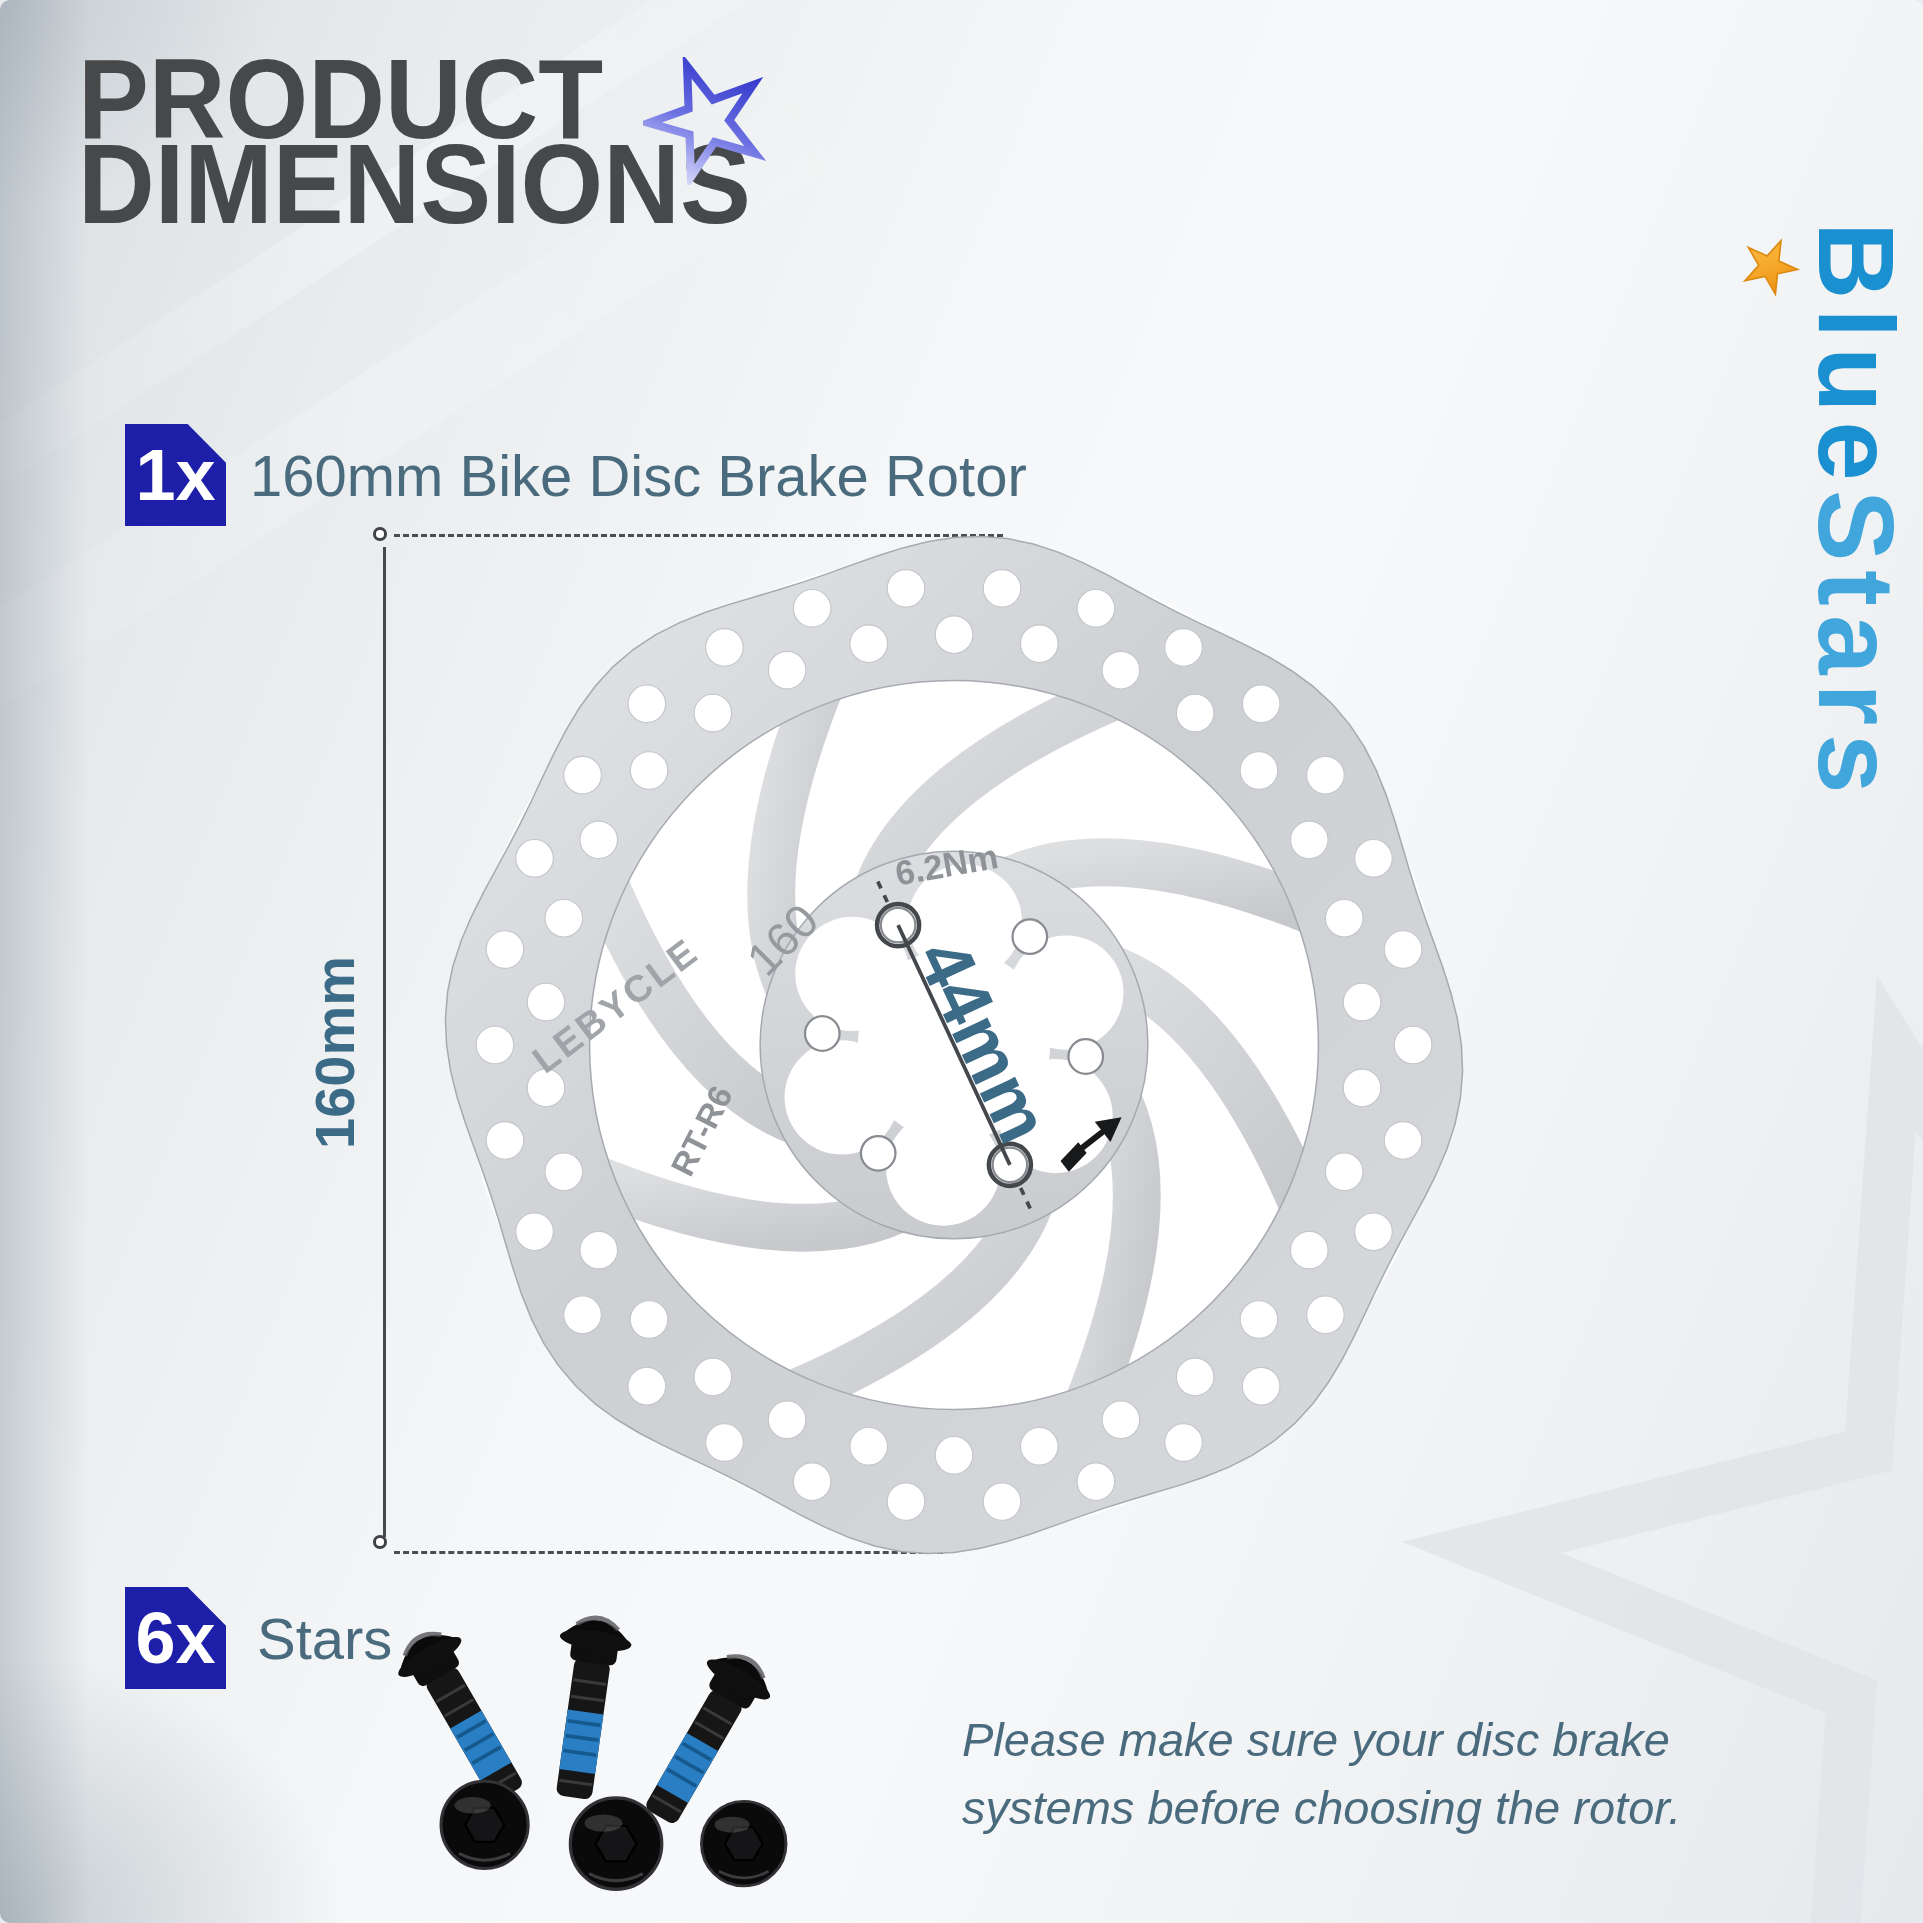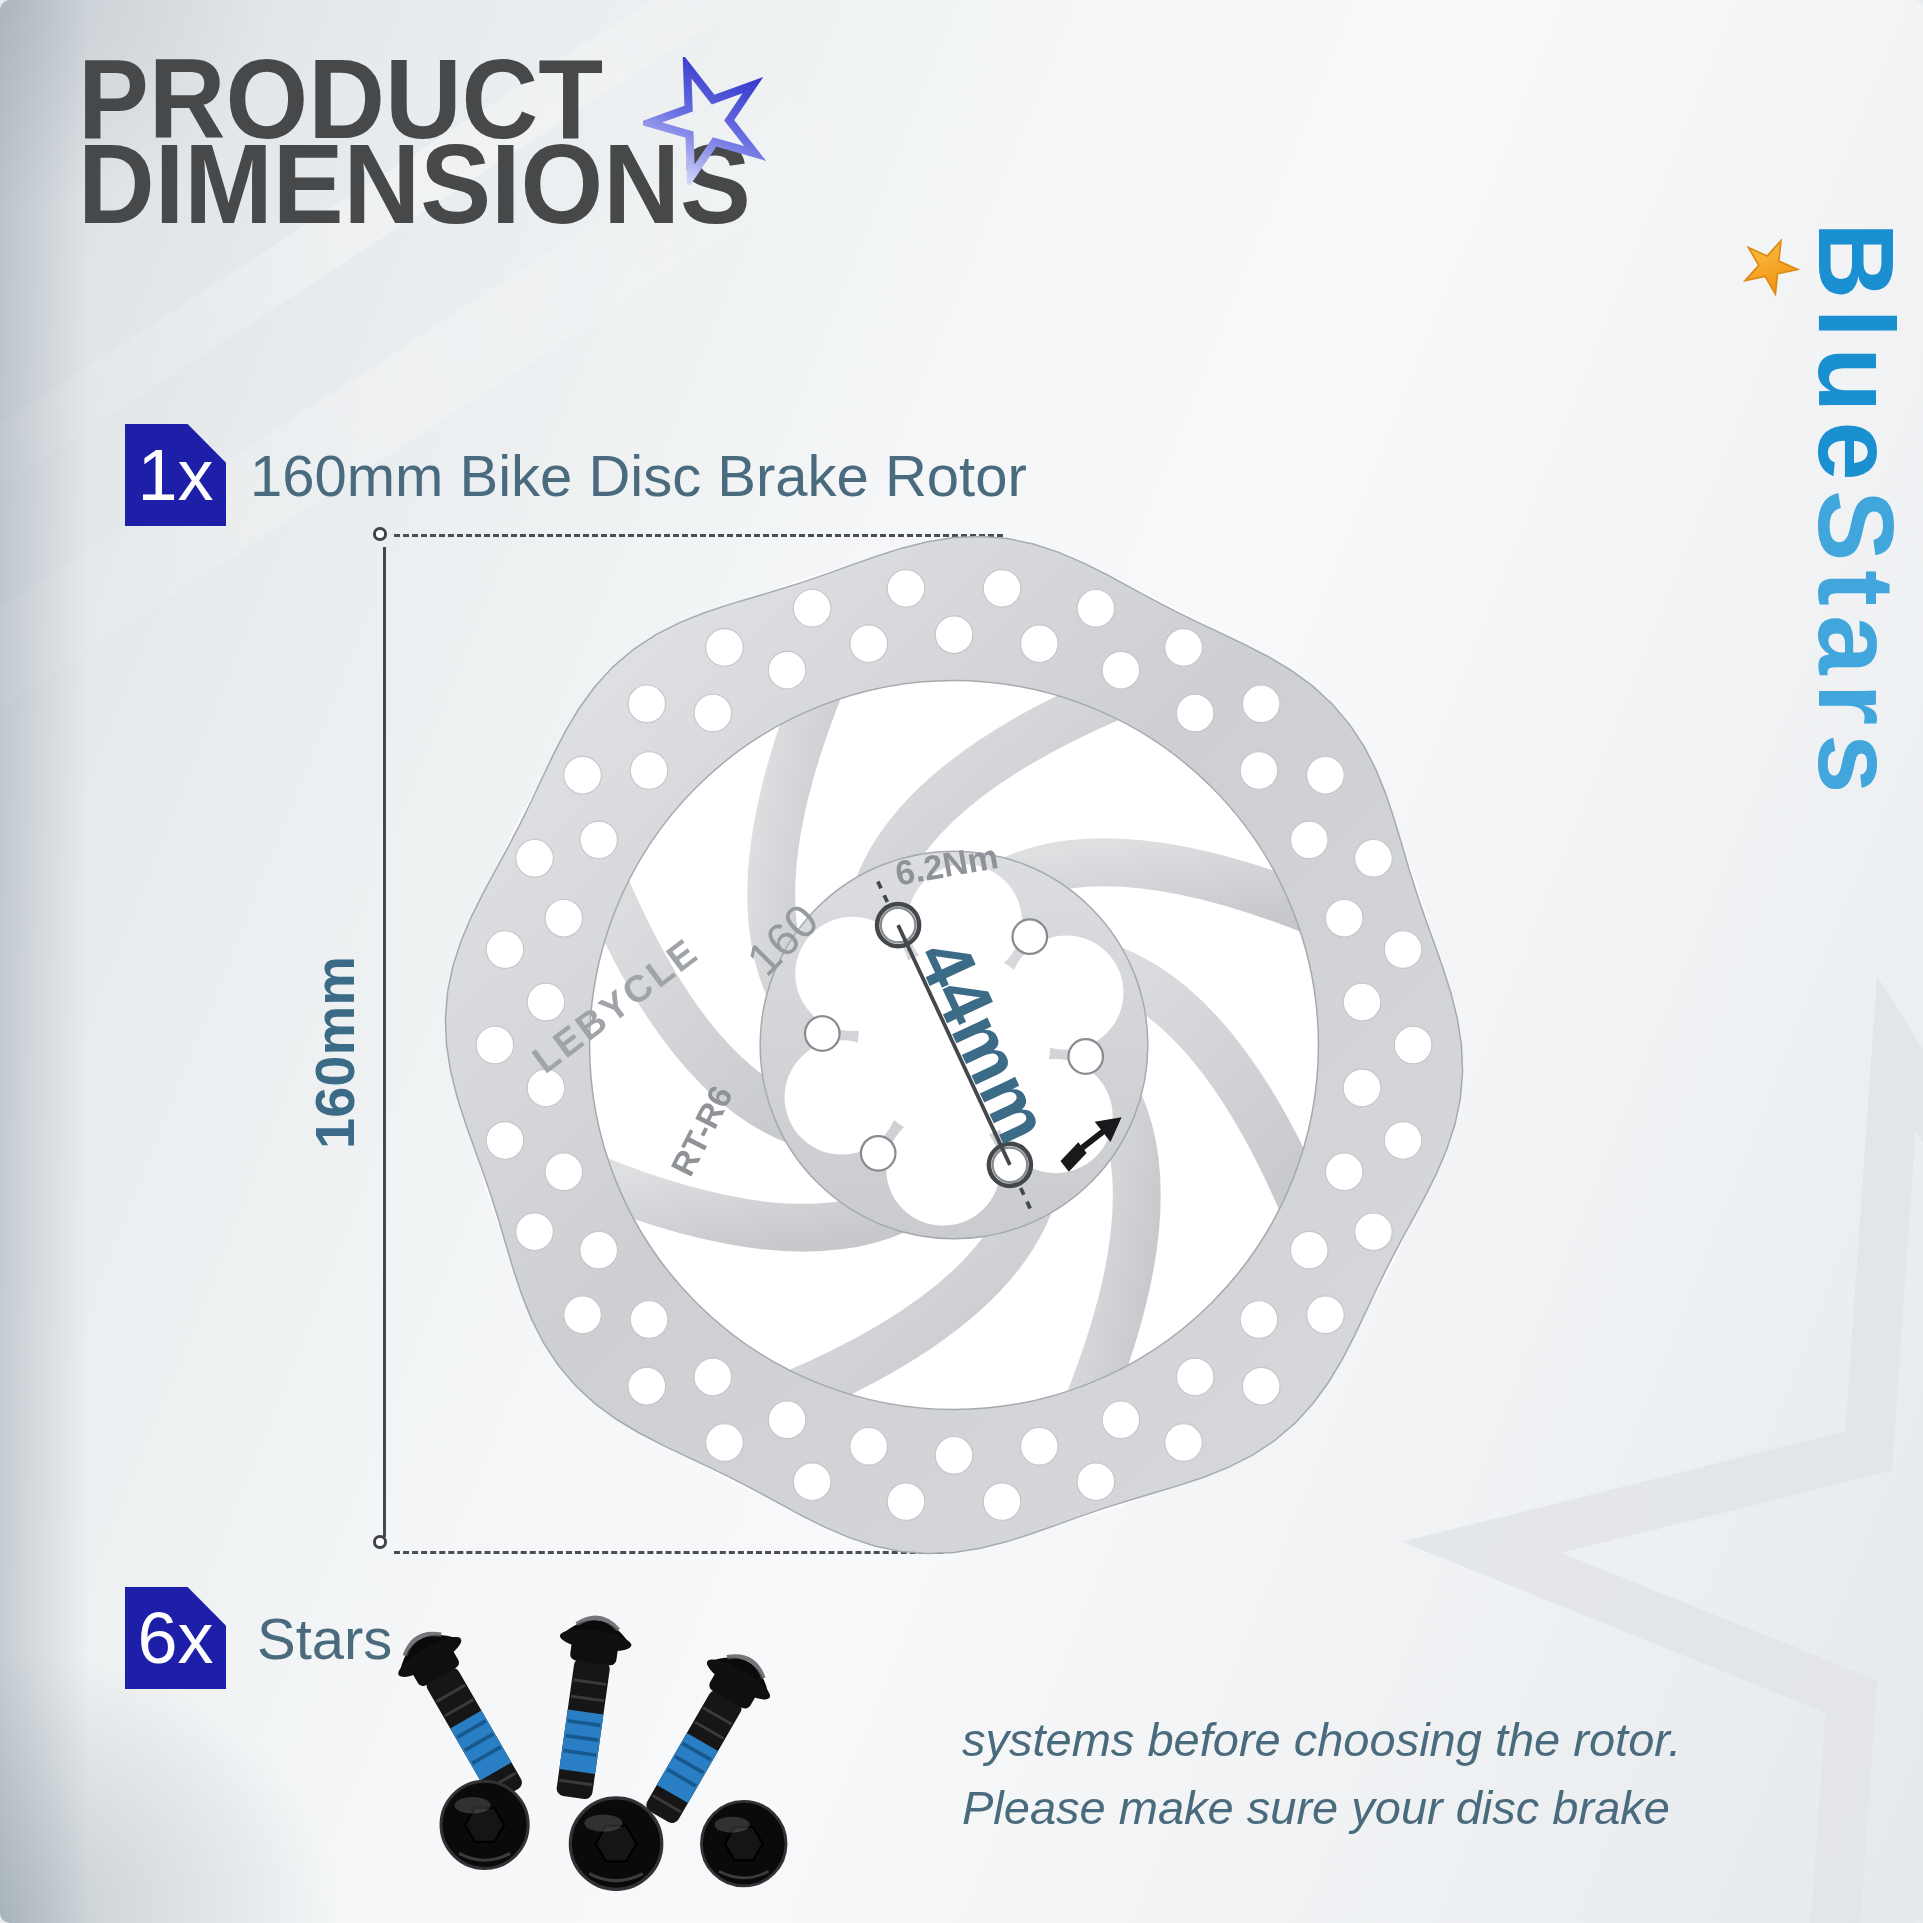--- a/index.html
+++ b/index.html
@@ -27,21 +27,21 @@
   .comet-star{position:absolute;left:643px;top:57px;}
 
   .brand-logo{position:absolute;left:1737px;top:222px;writing-mode:vertical-rl;
     font-size:107px;font-weight:bold;letter-spacing:9px;line-height:1;}
   .brand-blue{color:#1b90d0;}
   .brand-stars{color:#41a6dc;}
   .brand-logo svg{margin:12px 0 0 0;display:block;}
 
   .qty-badge{position:absolute;width:101px;height:102px;background:#1d1fa8;
     display:flex;align-items:center;justify-content:center;color:#ffffff;
-    font-size:72px;font-weight:normal;
+    font-size:72px;font-weight:bold;
     clip-path:polygon(0 0,62% 0,100% 38%,100% 100%,0 100%);}
   .badge-1{left:125px;top:424px;}
   .badge-6{left:125px;top:1587px;align-items:center;}
   .item-label{position:absolute;height:102px;display:flex;align-items:center;
     color:#4a6b7e;font-size:58px;font-weight:normal;white-space:nowrap;}
   .label-1{left:250px;top:424px;}
   .label-6{left:257px;top:1587px;}
 
   .dim-vline{position:absolute;left:383px;top:547px;width:3px;height:990px;background:#45484c;}
   .dim-circle{position:absolute;width:13.5px;height:13.5px;border:3.8px solid #3f4246;border-radius:50%;background:#fff;}
@@ -275,18 +275,18 @@
     </defs>
     <use href="#boltSide" xlink:href="#boltSide" transform="translate(170,135) rotate(-30)"></use>
     <use href="#boltSide" xlink:href="#boltSide" transform="translate(355,120) rotate(8)"></use>
     <use href="#boltSide" xlink:href="#boltSide" transform="translate(525,165) rotate(30)"></use>
     <use href="#boltFront" xlink:href="#boltFront" transform="translate(215,310)"></use>
     <use href="#boltFront" xlink:href="#boltFront" transform="translate(390,335) scale(1.05)"></use>
     <use href="#boltFront" xlink:href="#boltFront" transform="translate(560,335) scale(0.97)"></use>
   </svg>
 
   <div class="note">
+    <div>Please make sure your disc brake</div>
     <div>systems before choosing the rotor.</div>
-    <div>Please make sure your disc brake</div>
   </div>
 
 </div>
 
 
 </body></html>

